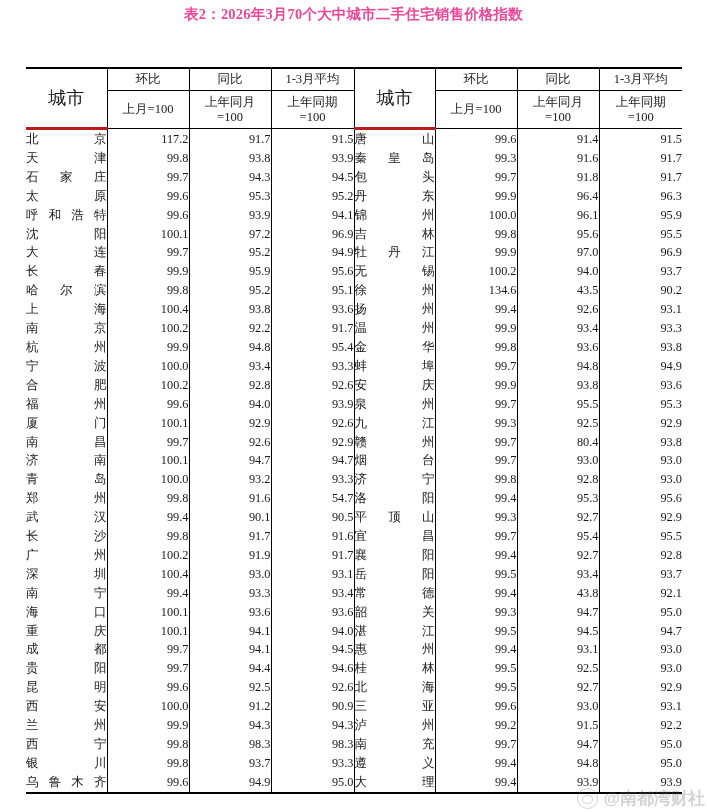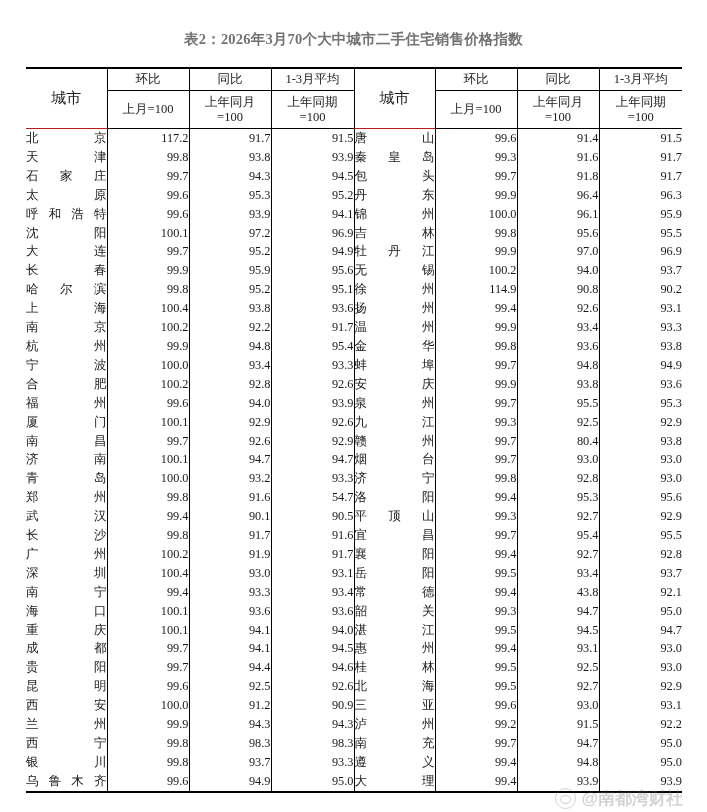--- a/index.html
+++ b/index.html
@@ -13,23 +13,23 @@
     font-family: "Liberation Serif", "DejaVu Serif", serif;
     color: #1a1a1a;
     overflow: hidden;
     position: relative;
   }
   #page-title {
     text-align: center;
     font-weight: bold;
     font-size: 14.5px;
     letter-spacing: 0.2px;
-    padding-top: 30px;
+    padding-top: 5px;
     padding-bottom: 0;
-    color: #737373;
+    color: #ec4899;
     font-family: "Liberation Serif", "DejaVu Serif", serif;
   }
   .table-wrap {
     position: absolute;
     left: 26px;
     top: 67px;
     width: 655px;
   }
   table.idx {
     border-collapse: collapse;
@@ -65,22 +65,22 @@
     white-space: nowrap;
   }
   .hd.sub {
     height: 37px;
     line-height: 15px;
     border-bottom: 1px solid #000;
     padding: 0 4px;
   }
   .hd.city {
     border-right: 1px solid #000;
-    border-bottom: 1px solid #b91c1c;
-    font-size: 15px;
+    border-bottom: 3px solid #b91c1c;
+    font-size: 18px;
   }
   .hd.noright { border-right: none; }
 
   
   td.city {
     height: 18.9px;
     line-height: 18.9px;
     text-align: justify;
     text-align-last: justify;
     padding: 0 9px 0 9px;
@@ -99,21 +99,21 @@
     white-space: nowrap;
   }
   td.num.last-left {
     border-right: 1px solid #000;
   }
   td.num.last-right {
     border-right: none;
   }
   .watermark {
     position: absolute;
-    right: 24px;
+    right: 2px;
     bottom: 2px;
     display: flex;
     align-items: center;
     gap: 5px;
     opacity: 0.30;
     pointer-events: none;
   }
   .watermark .wb-logo {
     width: 19px;
     height: 19px;
@@ -269,22 +269,22 @@
           <td class="num">100.2</td>
           <td class="num">94.0</td>
           <td class="num last-right">93.7</td>
         </tr>
         <tr>
           <td class="city">哈尔滨</td>
           <td class="num">99.8</td>
           <td class="num">95.2</td>
           <td class="num last-left">95.1</td>
           <td class="city">徐州</td>
-          <td class="num">114.9</td>
-          <td class="num">90.8</td>
+          <td class="num">134.6</td>
+          <td class="num">43.5</td>
           <td class="num last-right">90.2</td>
         </tr>
         <tr>
           <td class="city">上海</td>
           <td class="num">100.4</td>
           <td class="num">93.8</td>
           <td class="num last-left">93.6</td>
           <td class="city">扬州</td>
           <td class="num">99.4</td>
           <td class="num">92.6</td>

